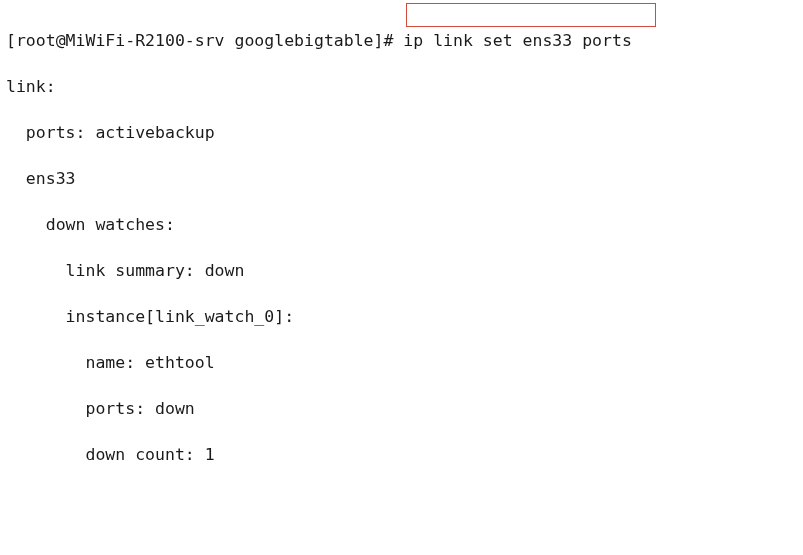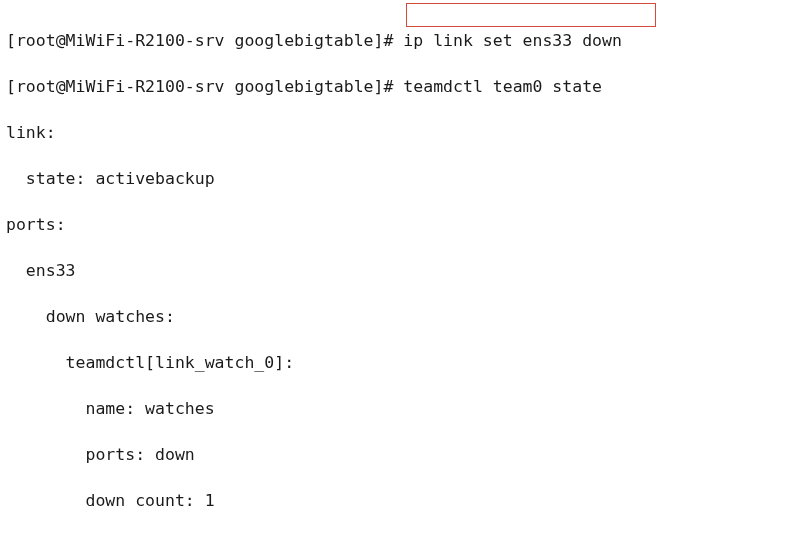--- a/index.html
+++ b/index.html
@@ -24,29 +24,28 @@
     position: absolute;
     border: 1.5px solid #d44a3a;
     box-sizing: border-box;
     pointer-events: none;
   }
 </style>
 </head>
 <body>
 
 <div class="terminal">
-<span class="line"><span>[root@MiWiFi-R2100-srv googlebigtable]# </span><span class="cmd">ip link set ens33 down</span></span>
-<span class="line"><span>[root@MiWiFi-R2100-srv googlebigtable]# </span><span class="cmd">teamdctl team0 state</span></span>
+<span class="line"><span>[root@MiWiFi-R2100-srv googlebigtable]# </span><span class="cmd">ip link set ens33 ports</span></span>
 <span class="line">link:</span>
-<span class="line">  state: activebackup</span>
-<span class="line">ports:</span>
+<span class="line">  ports: activebackup</span>
 <span class="line">  ens33</span>
 <span class="line">    down watches:</span>
-<span class="line">      teamdctl[link_watch_0]:</span>
-<span class="line">        name: watches</span>
+<span class="line">      link summary: down</span>
+<span class="line">      instance[link_watch_0]:</span>
+<span class="line">        name: ethtool</span>
 <span class="line">        ports: down</span>
 <span class="line">        down count: 1</span>
 
 
 
 
 
 
 
 

